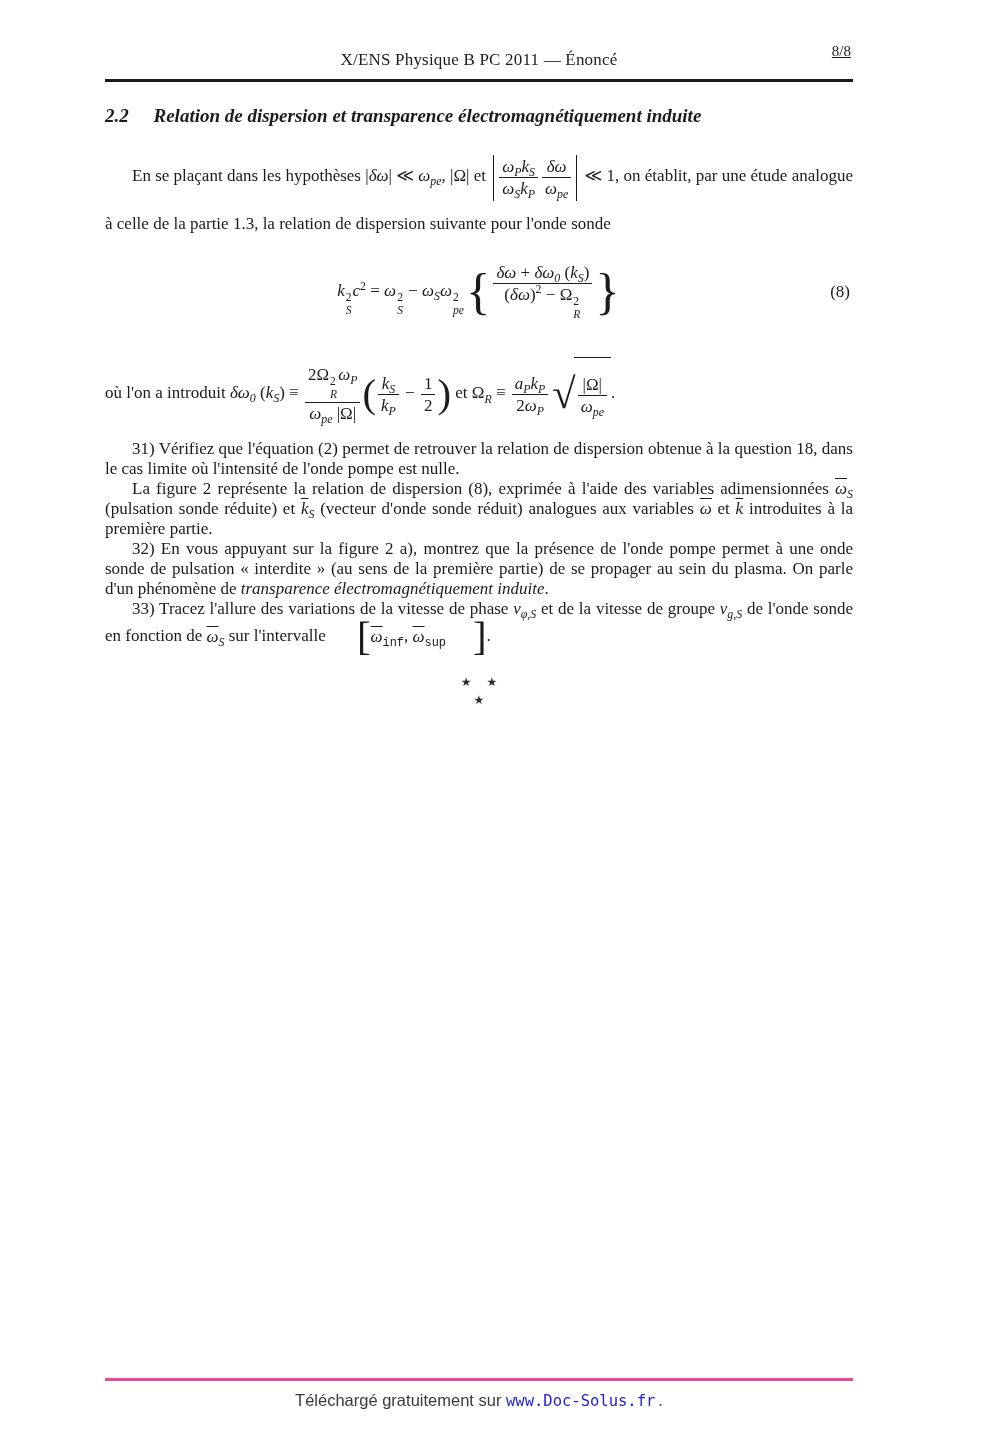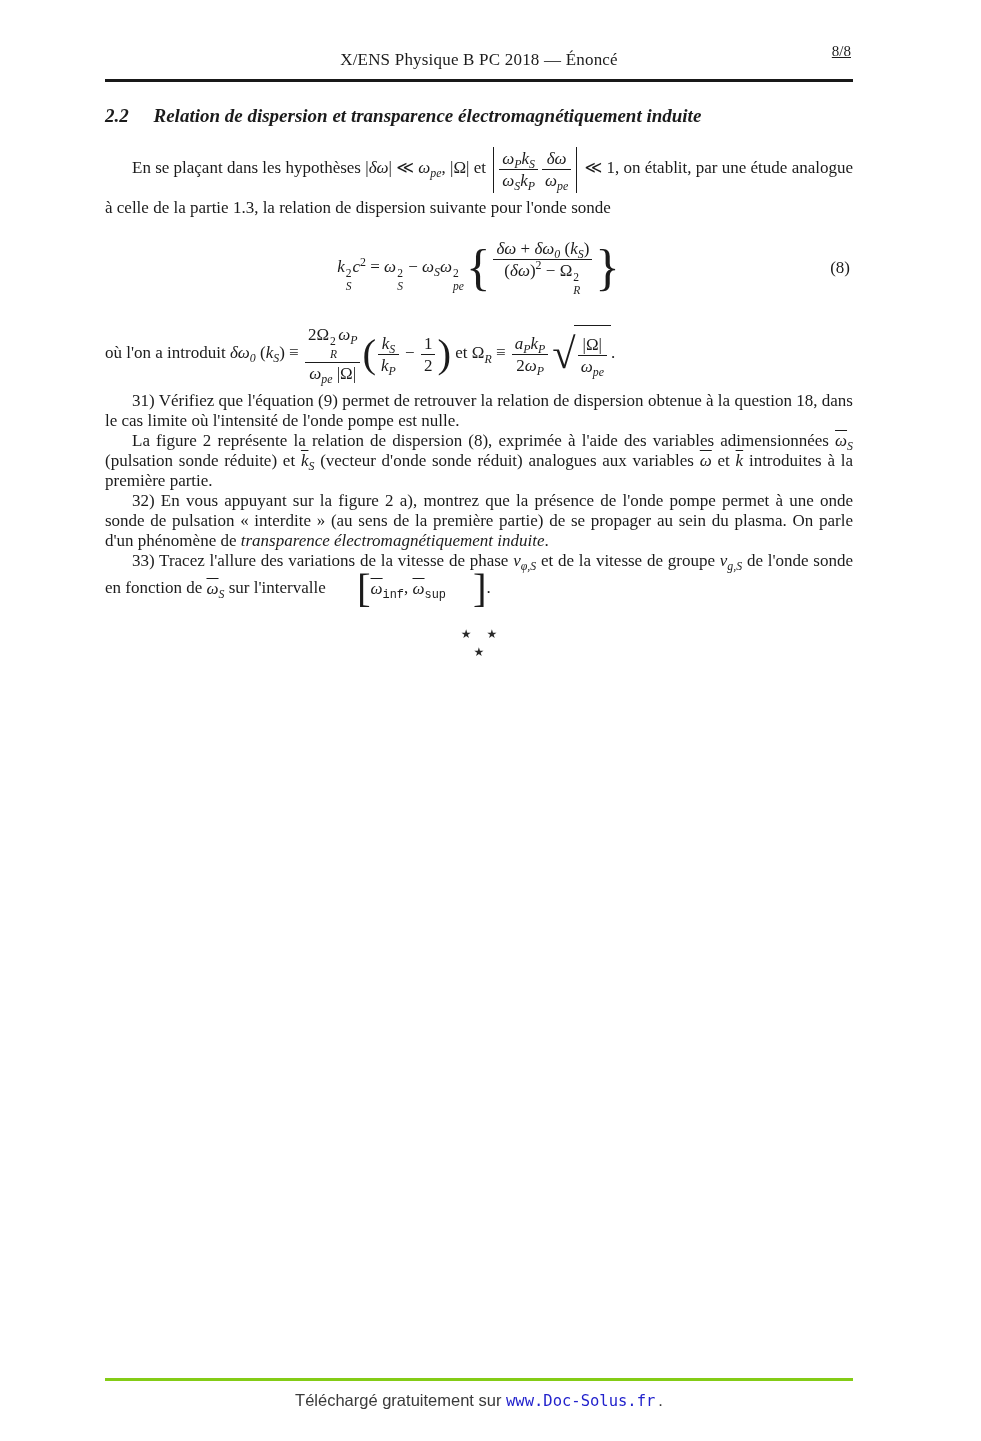--- a/index.html
+++ b/index.html
@@ -21,52 +21,52 @@
 
   
   .eqrow{position:relative;display:flex;justify-content:center;align-items:center;margin:13px 0 11px 0;min-height:58px;}
   .eqlabel{position:absolute;right:3px;top:50%;transform:translateY(-50%);}
 
   
   .m{font-style:italic;}
   .rm{font-style:normal;font-family:Liberation Mono, monospace;}
   .ov{text-decoration:overline;}
   sub,sup{font-size:70%;line-height:0;}
-  .frac{display:inline-block;vertical-align:middle;text-align:center;line-height:1.12;margin:8px 2px;text-indent:0;}
+  .frac{display:inline-block;vertical-align:middle;text-align:center;line-height:1.12;margin:16px 2px;text-indent:0;}
   .fn{display:block;border-bottom:1px solid #1b1b1b;padding:0 3px 1px 3px;}
   .fd{display:block;padding:1px 3px 0 3px;}
   .ss{display:inline-flex;flex-direction:column;align-items:flex-start;font-size:68%;line-height:1.1;vertical-align:-0.45em;margin:0 1px;}
   .ss .t{display:block;font-style:normal;}
   .ss .b{display:block;font-style:italic;}
   .vbar{display:inline-block;width:1px;height:46px;background:#1b1b1b;vertical-align:middle;margin:0 3px;}
   .big{font-size:300%;font-weight:300;display:inline-block;vertical-align:middle;line-height:.9;margin:0 1px;font-style:normal;}
   .bigp{font-size:240%;display:inline-block;vertical-align:middle;line-height:.9;font-style:normal;}
   .sqrt{font-size:250%;display:inline-block;vertical-align:middle;line-height:.8;margin:0 -2px 0 2px;font-style:normal;}
   .sqrtarg{display:inline-block;vertical-align:middle;border-top:1.4px solid #1b1b1b;padding:1px 2px 0 2px;}
 
   
   .stars{margin-top:20px;}
   .stars-row{display:flex;justify-content:center;gap:15px;line-height:13px;}
   .stars-row + .stars-row{margin-top:5px;}
   .star{font-size:12px;color:#2a2a2a;font-family:"DejaVu Sans",sans-serif;}
 
   
-  .footer{position:absolute;left:105px;width:748px;top:1378px;border-top:3px solid #84cc16;
+  .footer{position:absolute;left:105px;width:748px;top:1378px;border-top:3px solid #ec4899;
           padding-top:10px;text-align:center;font-family:"Liberation Sans","DejaVu Sans",sans-serif;
           font-size:16.5px;color:#3a3a3a;}
   .footer-link{font-family:"DejaVu Sans Mono","Liberation Mono",monospace;color:#2222cc;text-decoration:none;font-size:15.5px;}
   .footer-suffix{margin-left:3px;}
 </style>
 </head>
 <body>
 
 <div class="page">
 
   <header class="header">
-    <div class="header-title">X/ENS Physique B PC 2018 — Énoncé</div>
+    <div class="header-title">X/ENS Physique B PC 2011 — Énoncé</div>
     <div class="header-page">8/8</div>
   </header>
 
   <main class="content">
 
     <h2 class="section">
       <span class="section-num">2.2</span>
       <span class="section-title">Relation de dispersion et transparence électromagnétiquement induite</span>
     </h2>
 
@@ -87,21 +87,21 @@
                 <span class="b">R</span>
               </span></span></span><span class="big">}</span></span>
       <span class="eqlabel">(8)</span>
     </div>
 
     <p class="para">où l'on a introduit <span class="m">δω<sub>0</sub></span> (<span class="m">k<sub>S</sub></span>) ≡ <span class="frac"><span class="fn">2Ω<span class="ss">
               <span class="t">2</span>
               <span class="b">R</span>
             </span><span class="m">ω<sub>P</sub></span></span><span class="fd"><span class="m">ω<sub>pe</sub></span> |Ω|</span></span><span class="bigp">(</span><span class="frac"><span class="fn"><span class="m">k<sub>S</sub></span></span><span class="fd"><span class="m">k<sub>P</sub></span></span></span> − <span class="frac"><span class="fn">1</span><span class="fd">2</span></span><span class="bigp">)</span> et Ω<sub class="m">R</sub> ≡ <span class="frac"><span class="fn"><span class="m">a<sub>P</sub>k<sub>P</sub></span></span><span class="fd">2<span class="m">ω<sub>P</sub></span></span></span><span class="sqrt">√</span><span class="sqrtarg"><span class="frac"><span class="fn">|Ω|</span><span class="fd"><span class="m">ω<sub>pe</sub></span></span></span></span>.</p>
 
-    <p class="para indent">31) Vérifiez que l'équation (9) permet de retrouver la relation de dispersion obtenue à la question 18, dans le cas limite où l'intensité de l'onde pompe est nulle.</p>
+    <p class="para indent">31) Vérifiez que l'équation (2) permet de retrouver la relation de dispersion obtenue à la question 18, dans le cas limite où l'intensité de l'onde pompe est nulle.</p>
     <p class="para indent">La figure 2 représente la relation de dispersion (8), exprimée à l'aide des variables adimensionnées <span class="m"><span class="ov">ω</span><sub>S</sub></span> (pulsation sonde réduite) et <span class="m"><span class="ov">k</span><sub>S</sub></span> (vecteur d'onde sonde réduit) analogues aux variables <span class="m ov">ω</span> et <span class="m ov">k</span> introduites à la première partie.</p>
     <p class="para indent">32) En vous appuyant sur la figure 2 a), montrez que la présence de l'onde pompe permet à une onde sonde de pulsation « interdite » (au sens de la première partie) de se propager au sein du plasma. On parle d'un phénomène de <i>transparence électromagnétiquement induite</i>.</p>
     <p class="para indent">33) Tracez l'allure des variations de la vitesse de phase <span class="m">v<sub>φ,S</sub></span> et de la vitesse de groupe <span class="m">v<sub>g,S</sub></span> de l'onde sonde en fonction de <span class="m"><span class="ov">ω</span><sub>S</sub></span> sur l'intervalle <span class="bigp">[</span><span class="m"><span class="ov">ω</span><sub class="rm">inf</sub></span>, <span class="m"><span class="ov">ω</span><sub class="rm">sup</sub></span><span class="bigp">]</span>.</p>
 
     <div class="stars">
       <div class="stars-row">
         <span class="star">★</span>
         <span class="star">★</span>
       </div>
       <div class="stars-row">

